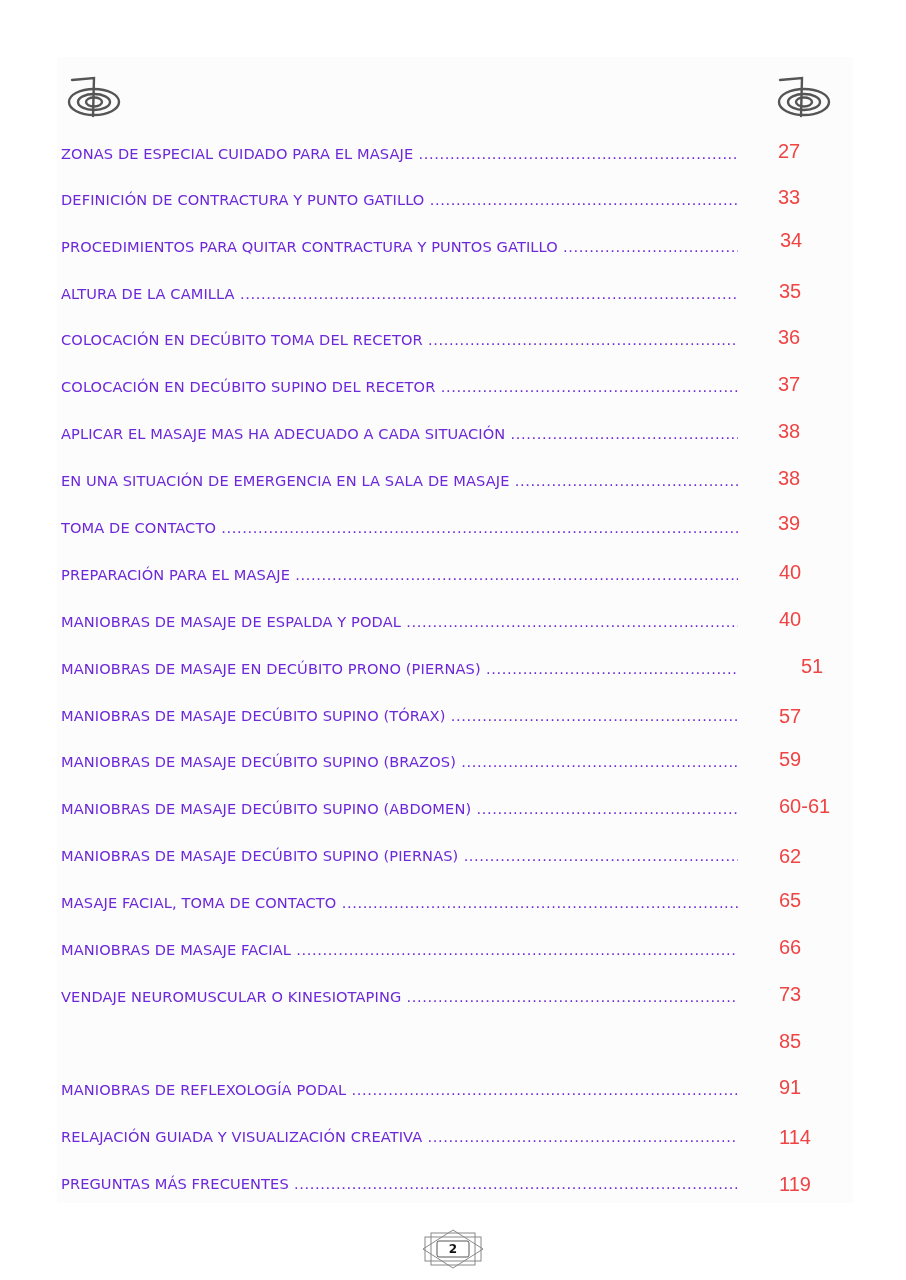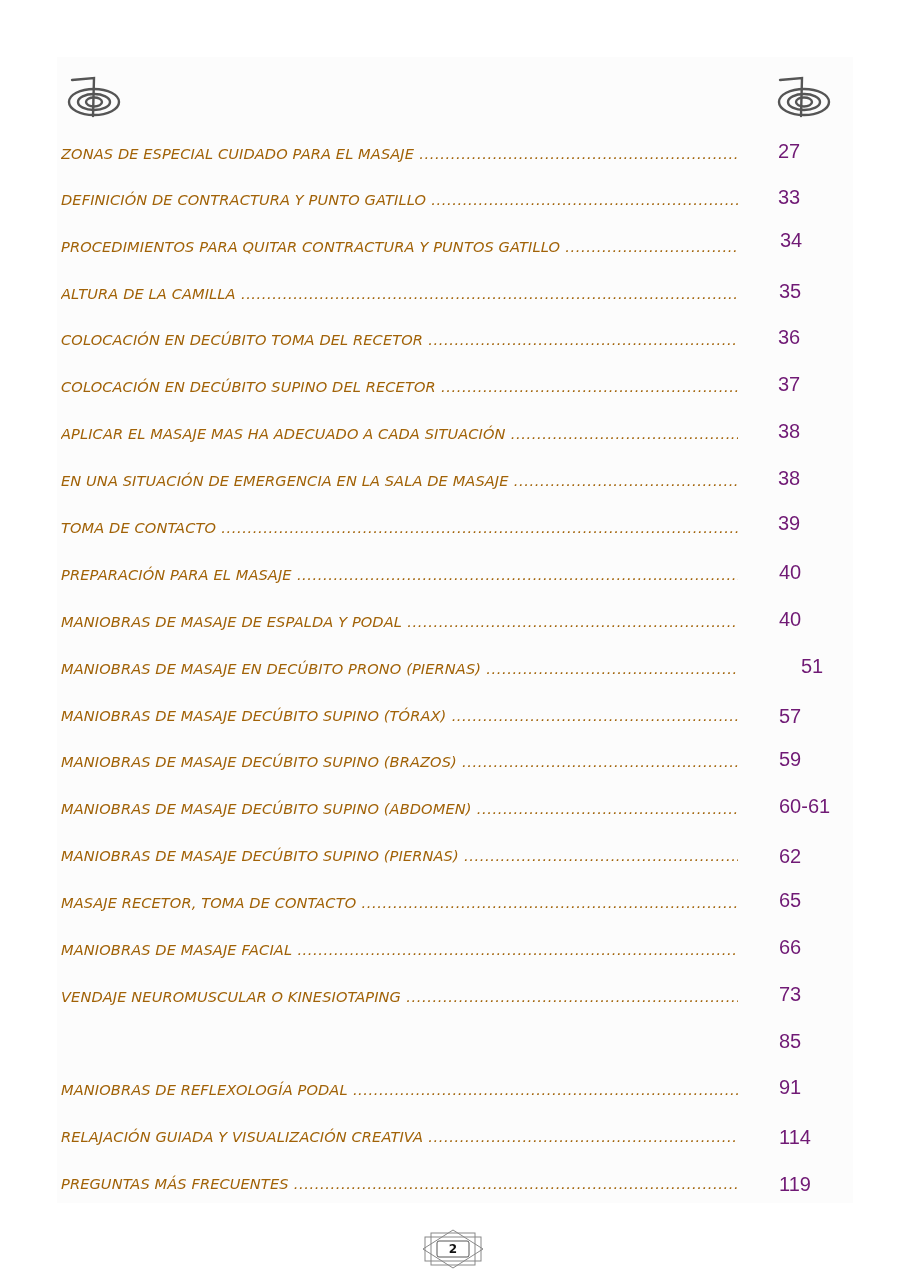--- a/index.html
+++ b/index.html
@@ -3,23 +3,23 @@
   <meta charset="utf-8">
   <style>
     html, body { margin:0; padding:0; background:#ffffff; }
     body { width:906px; height:1280px; position:relative; overflow:hidden; font-family:"DejaVu Sans", sans-serif; color:#111; }
     .panel { position:absolute; left:57px; top:57px; width:796px; height:1146px; background:#fcfcfc; }
     .symbol { position:absolute; top:74px; width:60px; height:46px; }
     .symbol.left { left:66px; }
     .symbol.right { left:774px; }
     .toc { position:absolute; left:61px; top:0; width:800px; }
     .row { position:absolute; left:0; width:790px; height:24px; }
-    .title { position:absolute; left:0; top:0; width:677px; white-space:nowrap; overflow:hidden; font-size:14.6px; letter-spacing:0.1px; line-height:20px; color:#a16207;font-style:italic; }
+    .title { position:absolute; left:0; top:0; width:677px; white-space:nowrap; overflow:hidden; font-size:14.6px; letter-spacing:0.1px; line-height:20px; color:#6d28d9; }
     .title::after { content:" ............................................................................................................................................................................................................."; letter-spacing:0.6px; }
-    .page { position:absolute; left:717px; top:-4px; font-family:"Liberation Sans", sans-serif; font-size:20px; line-height:22px; color:#701a75; white-space:nowrap; }
+    .page { position:absolute; left:717px; top:-4px; font-family:"Liberation Sans", sans-serif; font-size:20px; line-height:22px; color:#ef4444; white-space:nowrap; }
     .footer { position:absolute; left:421px; top:1229px; width:64px; height:40px; }
     .footer-num { position:absolute; left:0; top:0; width:64px; height:40px; line-height:40px; text-align:center; font-family:"DejaVu Sans", sans-serif; font-weight:bold; font-size:12px; color:#111; }
   </style>
 </head>
 <body>
 
 <div class="panel"></div>
 
 <svg class="symbol left" viewBox="0 0 60 46">
   <g fill="none" stroke="#555" stroke-width="2.4" stroke-linecap="round">
@@ -97,21 +97,21 @@
     </div>
   <div class="row" style="top:799px">
       <span class="title">MANIOBRAS DE MASAJE DECÚBITO SUPINO (ABDOMEN)</span>
       <span class="page" style="left:718px">60-61</span>
     </div>
   <div class="row" style="top:846px">
       <span class="title">MANIOBRAS DE MASAJE DECÚBITO SUPINO (PIERNAS)</span>
       <span class="page" style="left:718px;top:-1px">62</span>
     </div>
   <div class="row" style="top:893px">
-      <span class="title">MASAJE RECETOR, TOMA DE CONTACTO</span>
+      <span class="title">MASAJE FACIAL, TOMA DE CONTACTO</span>
       <span class="page" style="left:718px">65</span>
     </div>
   <div class="row" style="top:940px">
       <span class="title">MANIOBRAS DE MASAJE FACIAL</span>
       <span class="page" style="left:718px">66</span>
     </div>
   <div class="row" style="top:987px">
       <span class="title">VENDAJE NEUROMUSCULAR O KINESIOTAPING</span>
       <span class="page" style="left:718px">73</span>
     </div>

